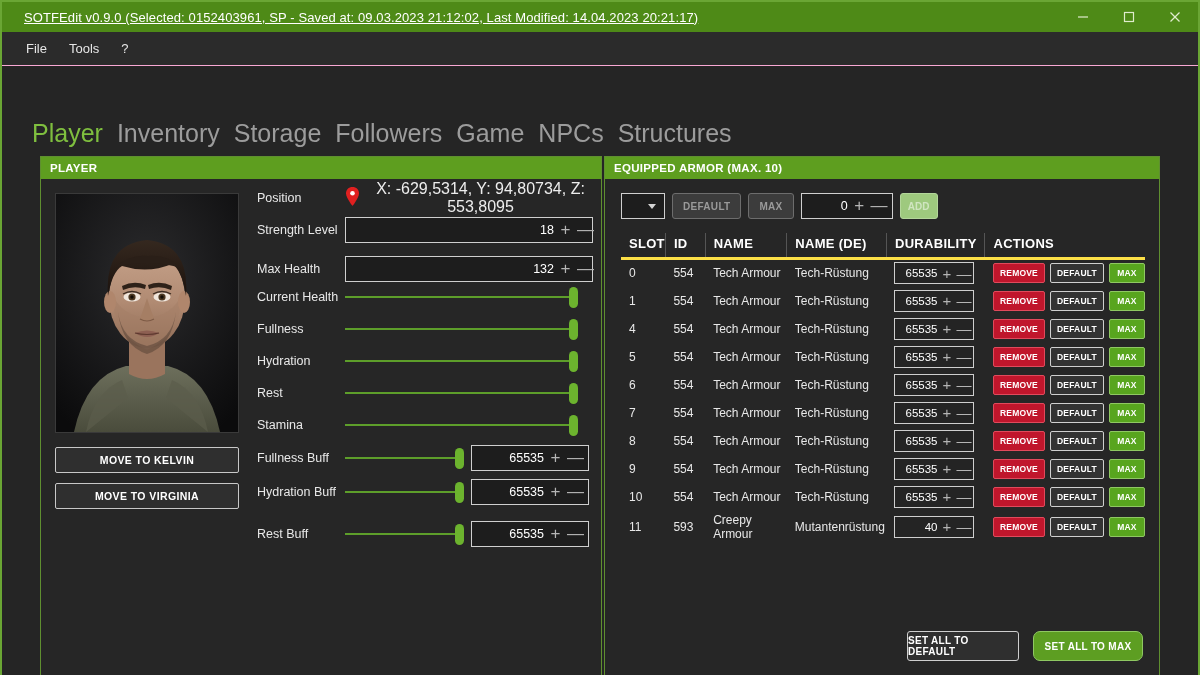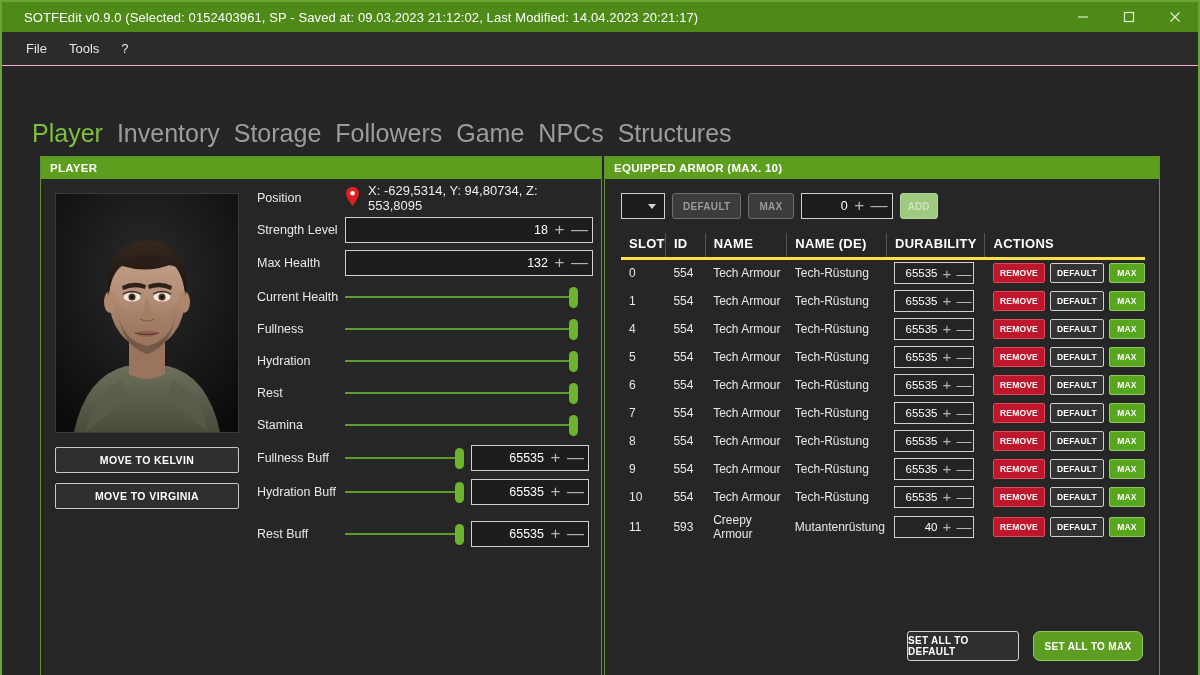--- a/index.html
+++ b/index.html
@@ -20,20 +20,21 @@
   .titlebar {
     position: absolute; left: 0; top: 0;
     width: 1196px; height: 30px;
     background: #4e8a17;
     display: flex; align-items: center;
   }
   .titlebar .title {
     color: #ffffff; font-size: 13px;
     padding-left: 22px; letter-spacing: .1px;
     white-space: nowrap;
+    text-decoration: underline;
   }
   .wincontrols {
     position: absolute; right: 0; top: 0;
     height: 30px; display: flex;
   }
   .wincontrols .wbtn {
     width: 46px; height: 30px;
     display: flex; align-items: center; justify-content: center;
     color: #dfeccd; font-size: 13px;
   }
@@ -110,29 +111,29 @@
   
   .prow {
     position: absolute; left: 216px; width: 336px; height: 26px;
     display: flex; align-items: center;
   }
   .plabel { color: #e8e8e8; font-size: 12.5px; width: 88px; flex: none; }
   .pfield {
     flex: 1; height: 26px;
     background: #1d1d1d; border: 1px solid #cfcfcf;
     display: flex; align-items: center; justify-content: flex-end;
-    padding-right: 6px; gap: 4px;
+    gap: 4px;
   }
   .pfield .val { color: #ffffff; font-size: 12.5px; }
   .pm {
     color: #b5b5b5; font-size: 17px; line-height: 12px;
     width: 15px; text-align: center; font-weight: 300;
   }
   .pos-wrap { display: flex; align-items: center; gap: 8px; flex: 1; }
-  .pos-text { color: #ededed; font-size: 13px; }
+  .pos-text { color: #ededed; font-size: 16px; text-align: center; }
 
   
   .slider { position: relative; flex: 1; height: 26px; }
   .strack {
     position: absolute; left: 0; top: 12px; height: 2px;
     background: #5d9e2a;
   }
   .sknob {
     position: absolute; top: 3px; width: 9px; height: 21px;
     background: #6cb32e; border-radius: 5px;
@@ -410,21 +411,21 @@
 
         <div class="prow" style="top:38px">
           <div class="plabel">Strength Level</div>
           <div class="pfield">
             <span class="val">18</span>
             <span class="pm">+</span>
             <span class="pm">—</span>
           </div>
         </div>
 
-        <div class="prow" style="top:71px">
+        <div class="prow" style="top:77px">
           <div class="plabel">Max Health</div>
           <div class="pfield">
             <span class="val">132</span>
             <span class="pm">+</span>
             <span class="pm">—</span>
           </div>
         </div>
 
         <div class="prow" style="top:105px">
           <div class="plabel">Current Health</div>

